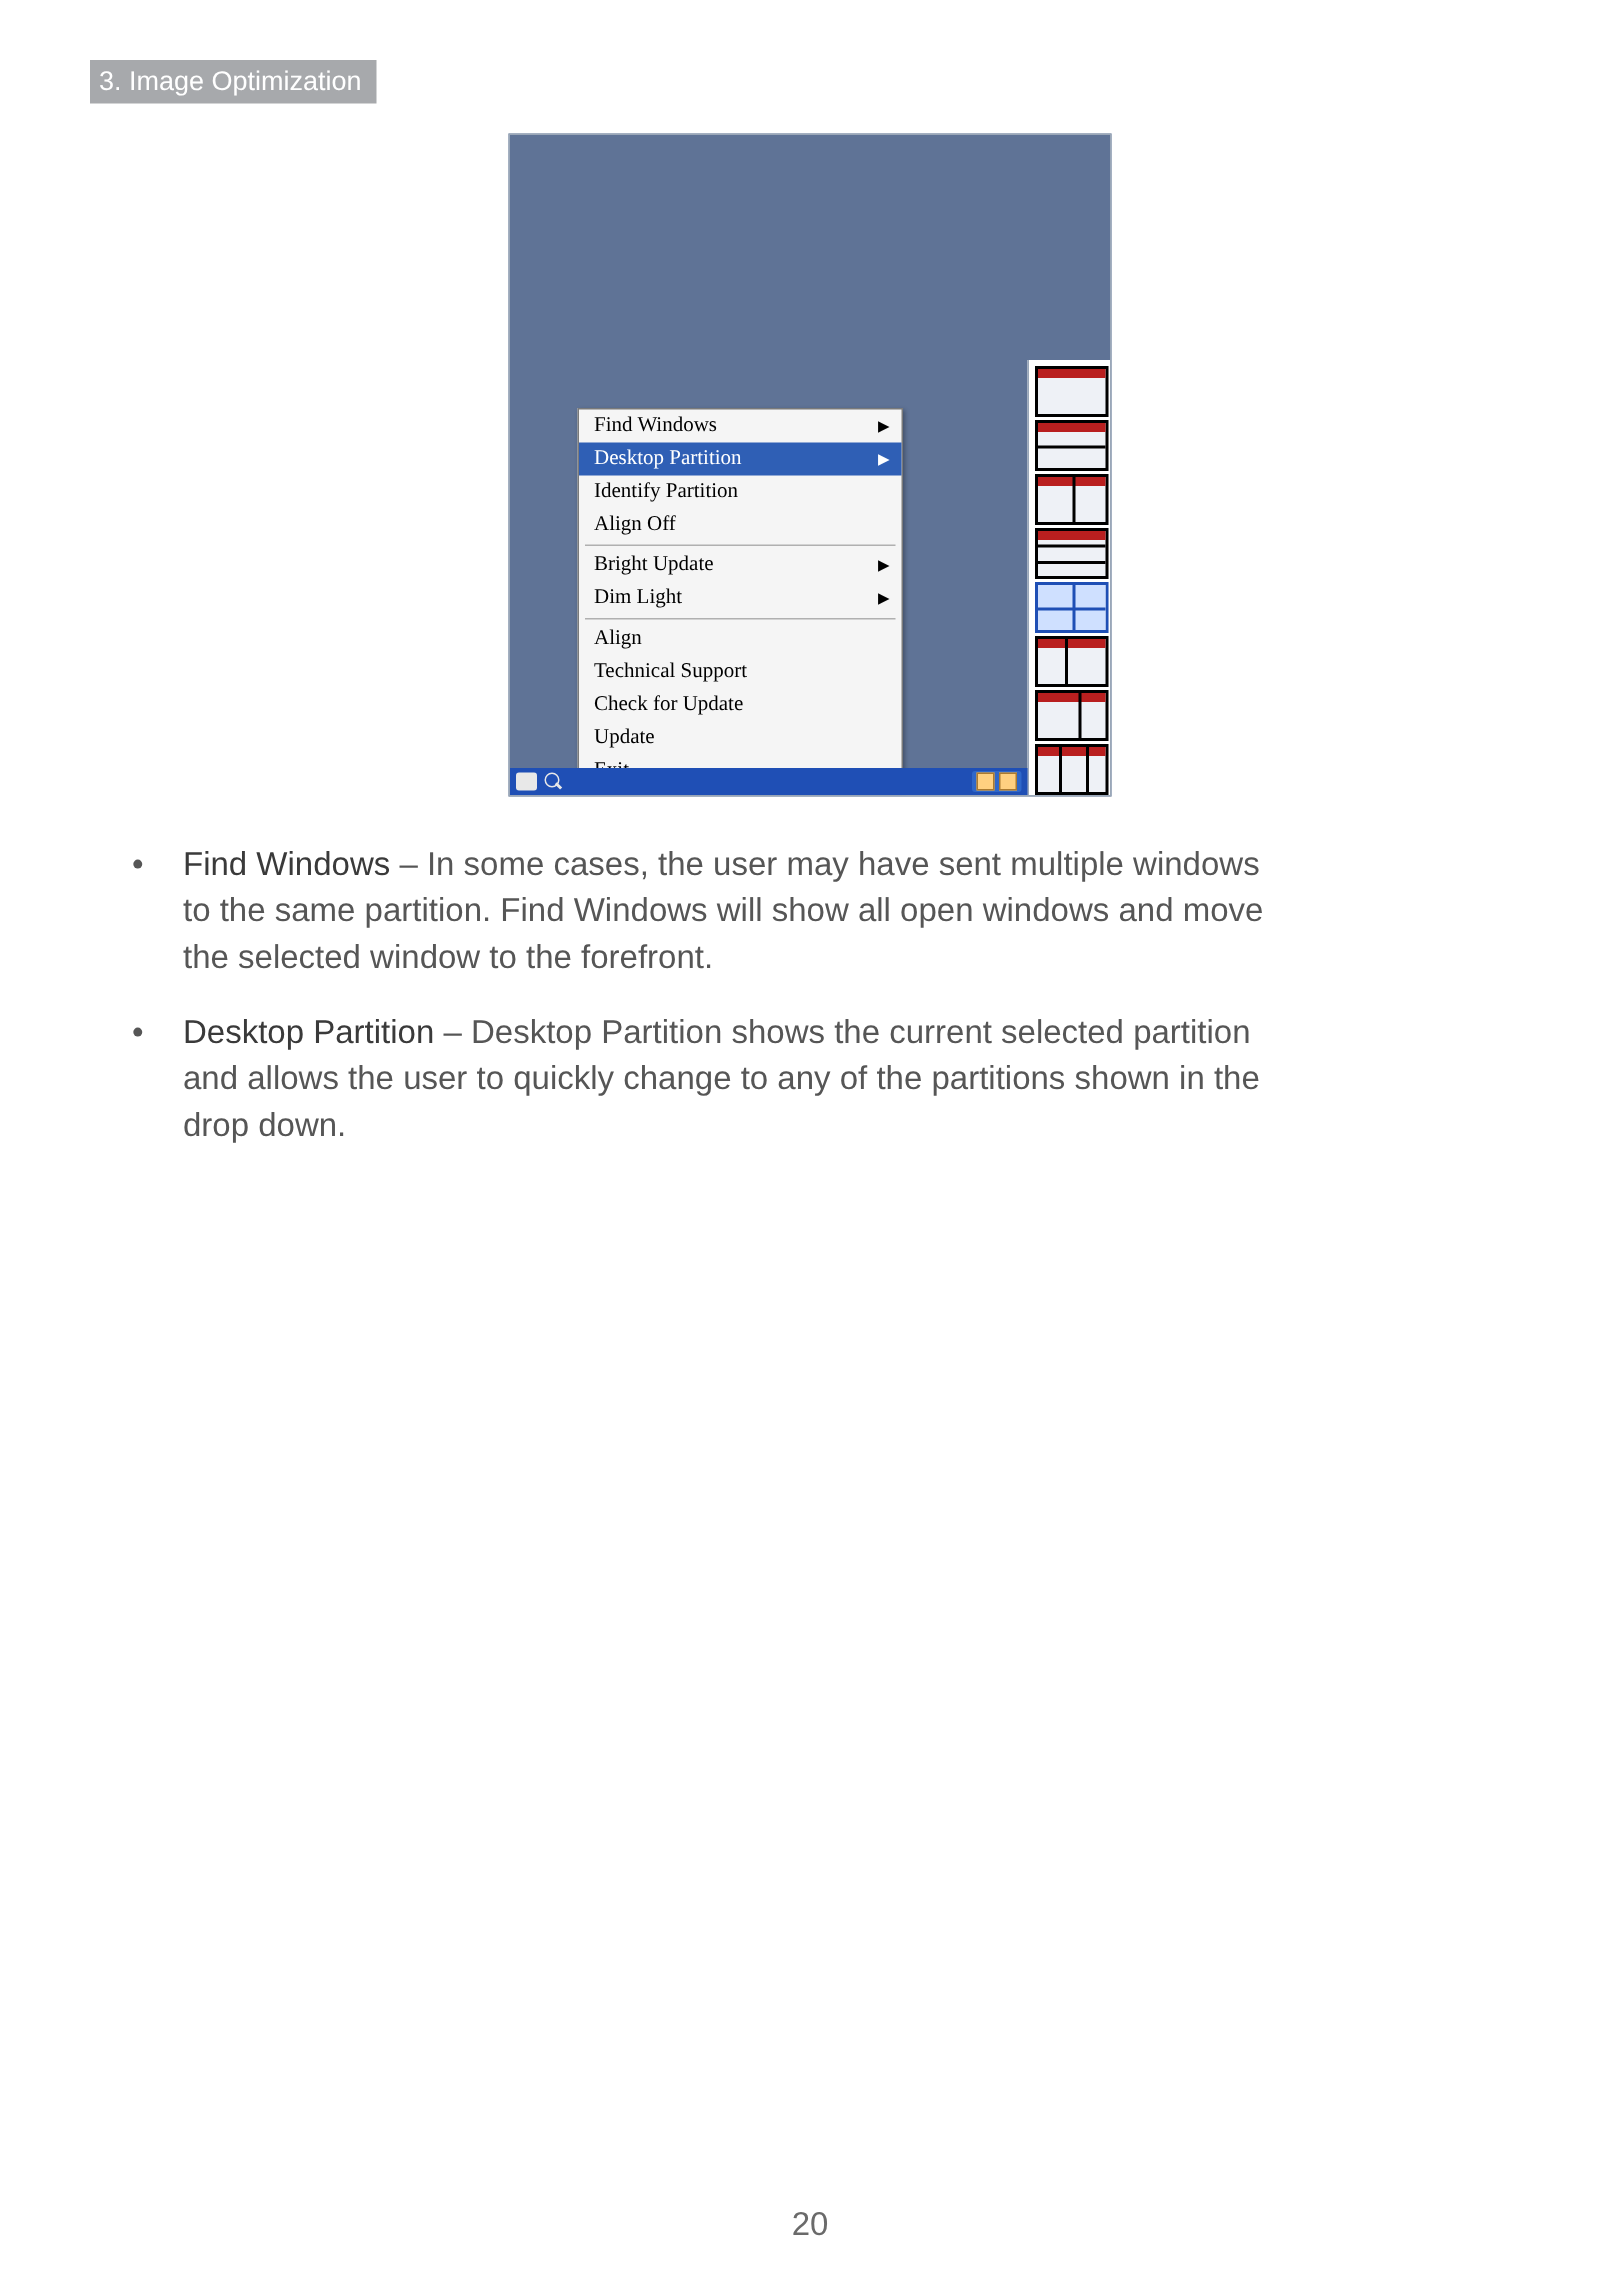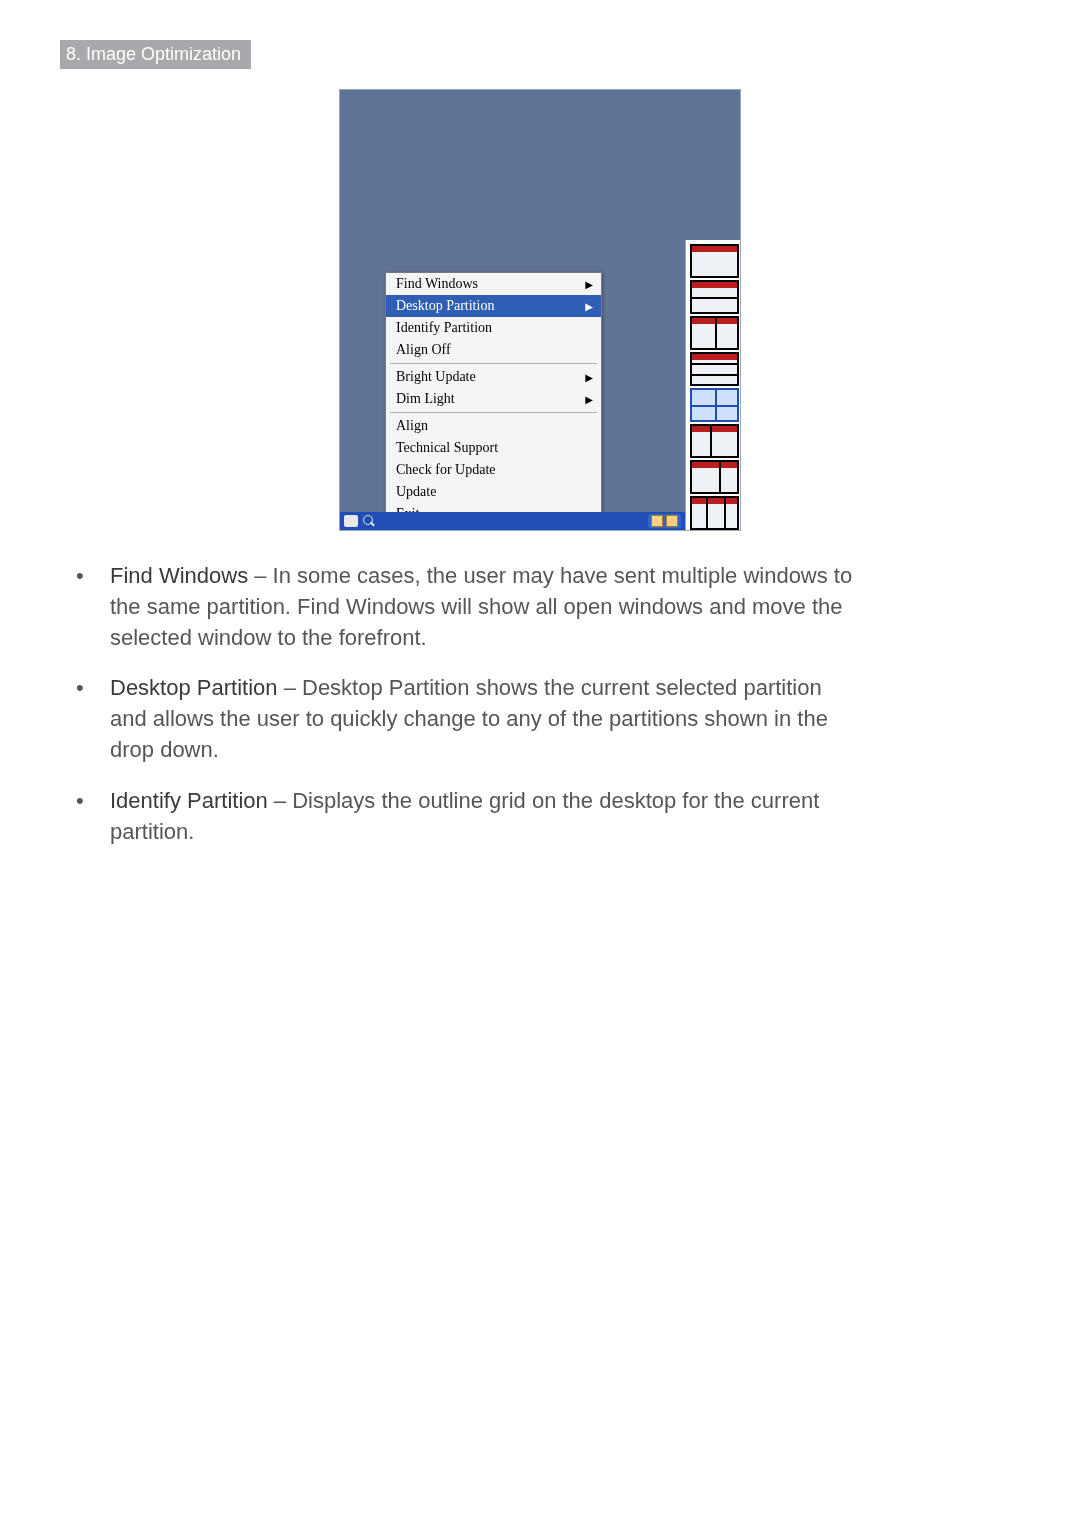--- a/index.html
+++ b/index.html
@@ -164,21 +164,21 @@
   .body {
     width: 800px;
     color: #565656;
     font-size: 22px;
     line-height: 1.4;
     font-weight: 300;
   }
   .body ul {
     list-style: none;
     padding-left: 0;
-    margin: 0;
+    margin: 12px;
   }
   .body li {
     position: relative;
     padding-left: 50px;
     margin-bottom: 20px;
   }
   .body li::before {
     content: "•";
     position: absolute;
     left: 16px;
@@ -203,21 +203,21 @@
     color: #6a6a6a;
     font-size: 22px;
     font-weight: 300;
   }
 </style>
 </head>
 <body>
 
 <div class="page">
 
-  <div class="section-tab">8. Image Optimization</div>
+  <div class="section-tab">3. Image Optimization</div>
 
   <div class="figure-wrap">
     <div class="figure-inner">
       <div class="blue-space">
         <div class="ctx-menu" id="ctx-menu">
             <div class="ctx-item">
               <span>Find Windows</span>
               <span class="ctx-arrow">▶</span>
             </div>
             <div class="ctx-item selected">
@@ -294,17 +294,17 @@
             <div class="v" style="left:70%"></div>
           </div>
       </div>
     </div>
   </div>
 
   <div class="body">
     <ul id="bullets">
         <li><b>Find Windows</b><span> – In some cases, the user may have sent multiple windows to the same partition.  Find Windows will show all open windows and move the selected window to the forefront.</span></li>
         <li><b>Desktop Partition</b><span> – Desktop Partition shows the current selected partition and allows the user to quickly change to any of the partitions shown in the drop down.</span></li>
-        <li><b>Identify Partition</b><span> – Displays the outline grid on the desktop for the current parti­tion.</span></li>
       </ul>
   </div>
 
+  <div class="pagenum">20</div>
 </div>
 
 </body></html>

